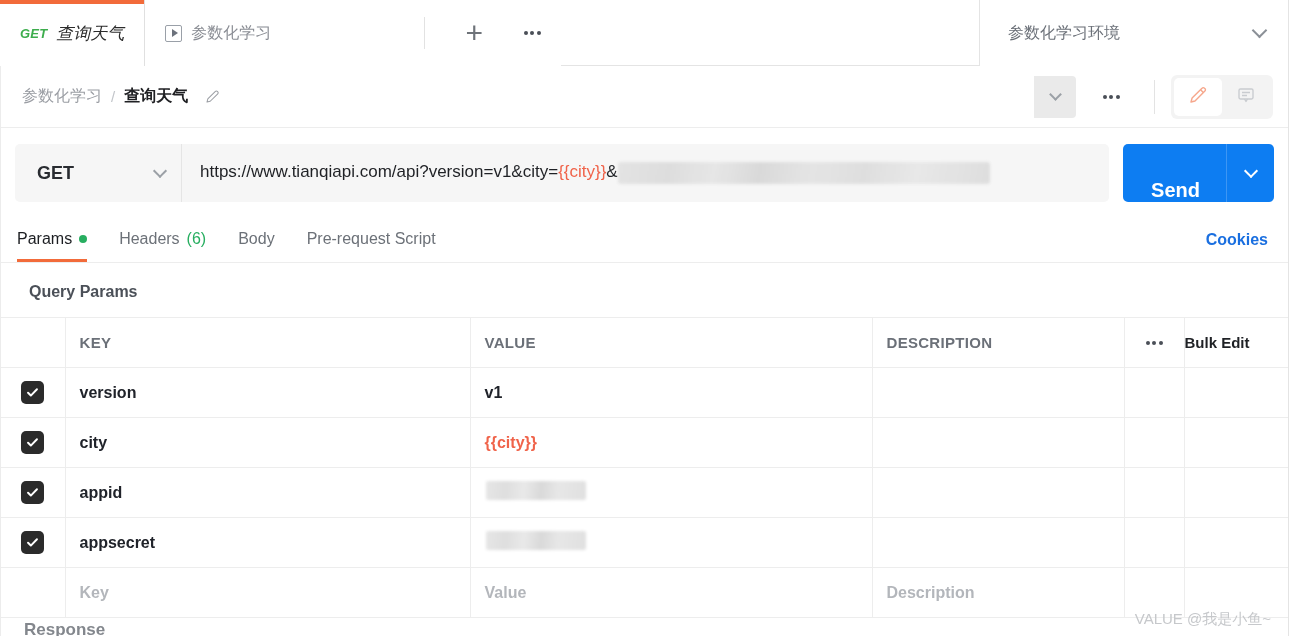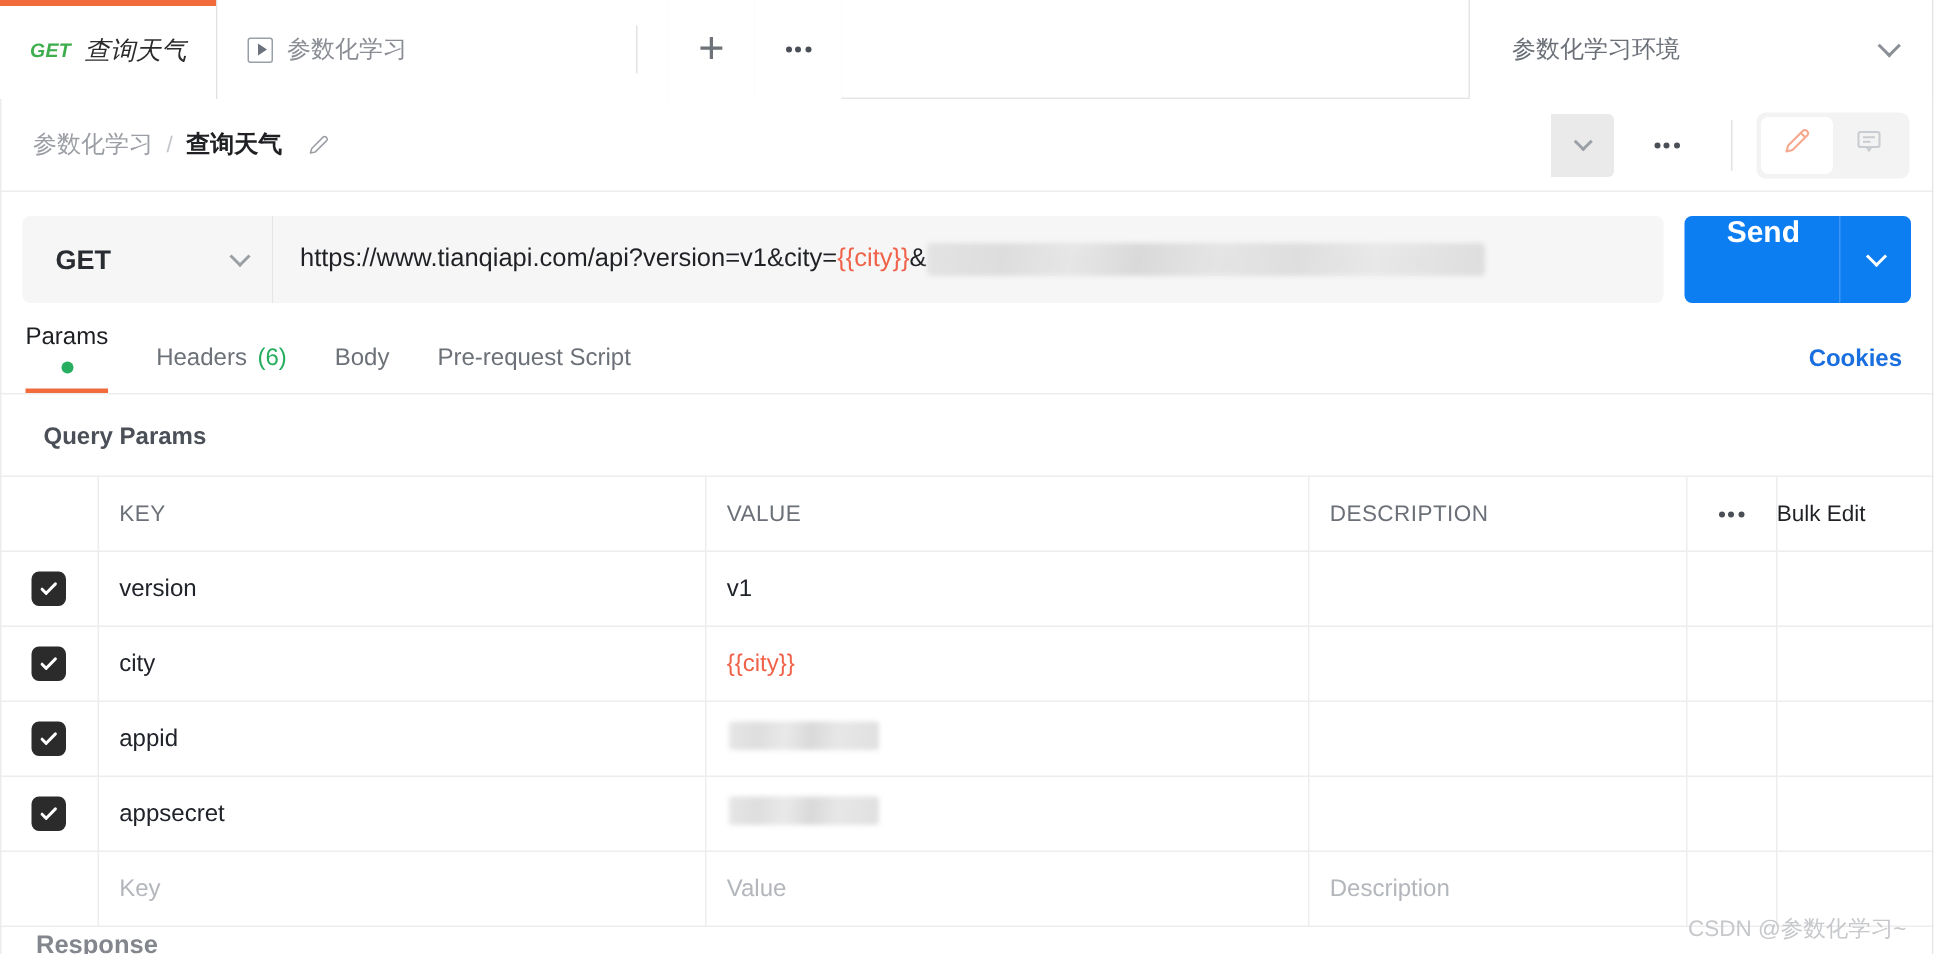--- a/index.html
+++ b/index.html
@@ -189,21 +189,21 @@
   .redacted {
     display: inline-block;
     height: 22px;
     vertical-align: middle;
     border-radius: 3px;
     background: linear-gradient(100deg,#e2e2e2 0%,#dcdcdc 14%,#e6e6e6 26%,#d8d8d8 38%,#e4e4e4 52%,#dddddd 66%,#e8e8e8 80%,#dcdcdc 100%);
     filter: blur(1.6px);
     opacity: .95;
   }
   .send-btn {
-    display: flex; align-items: flex-start;
+    display: flex; align-items: flex-end;
     height: 58px;
     margin-left: 14px;
     background: #0d7df2;
     border-radius: 5px;
     cursor: pointer;
   }
   .send-label {
     font-size: 20px; font-weight: bold; color: #fff;
     padding: 0 26px 0 28px;
   }
@@ -226,21 +226,21 @@
     position: relative;
     display: flex; align-items: center; gap: 7px;
     height: 46px;
     padding: 0 16px;
     font-size: 16px;
     color: #6c7178;
     cursor: pointer;
     white-space: nowrap;
   }
   .rtab:first-child { padding-left: 2px; }
-  .rtab.active { color: #1c1e22; flex-direction: column; }
+  .rtab.active { color: #1c1e22; }
   .rtab.active::after {
     content: "";
     position: absolute;
     left: 2px; right: 16px; bottom: 0;
     height: 3px; background: #f26b3a;
   }
   .rtab .dot { width: 8px; height: 8px; border-radius: 50%; background: #27ae60; }
   .rtab .count { color: #27ae60; }
   .reqtabs-spacer { flex: 1; }
   .cookies-link {
@@ -254,21 +254,21 @@
     font-size: 16px; font-weight: bold; color: #4b5058;
     padding: 20px 0 16px 29px;
   }
 
   .ptable { width: 100%; border-collapse: collapse; table-layout: fixed; }
   .ptable th, .ptable td {
     border: 1px solid #ededed;
     border-left: none;
     height: 50px;
     text-align: left;
-    font-weight: normal;
+    font-weight: bold;
     vertical-align: middle;
     margin-left: 36px;
   }
   .ptable th:last-child, .ptable td:last-child { border-right: none; }
   .col-check { width: 65px; }
   .col-key   { width: 405px; }
   .col-val   { width: 402px; }
   .col-desc  { width: 252px; }
   .col-dots  { width: 60px; }
   .col-bulk  { width: 105px; }
@@ -548,17 +548,17 @@
         <td class="cell ph">Value</td>
         <td class="cell ph">Description</td>
         <td></td>
         <td></td>
       </tr>
     </tbody>
   </table>
 
   <div class="response-cut">Response</div>
 
-  <div class="watermark">CSDN @参数化学习~</div>
+  <div class="watermark">VALUE @我是小鱼~</div>
 
   <div class="right-border"></div>
   <div class="left-border"></div>
 </div>
 
 </body></html>

